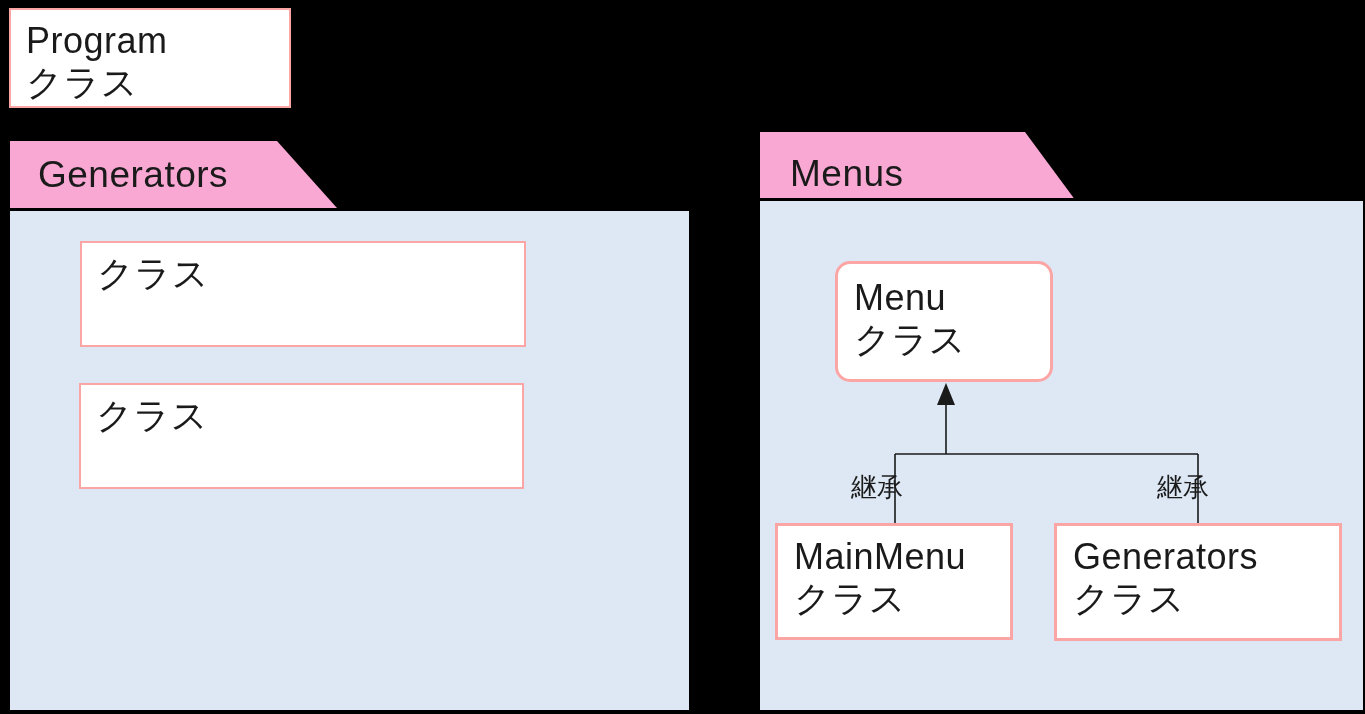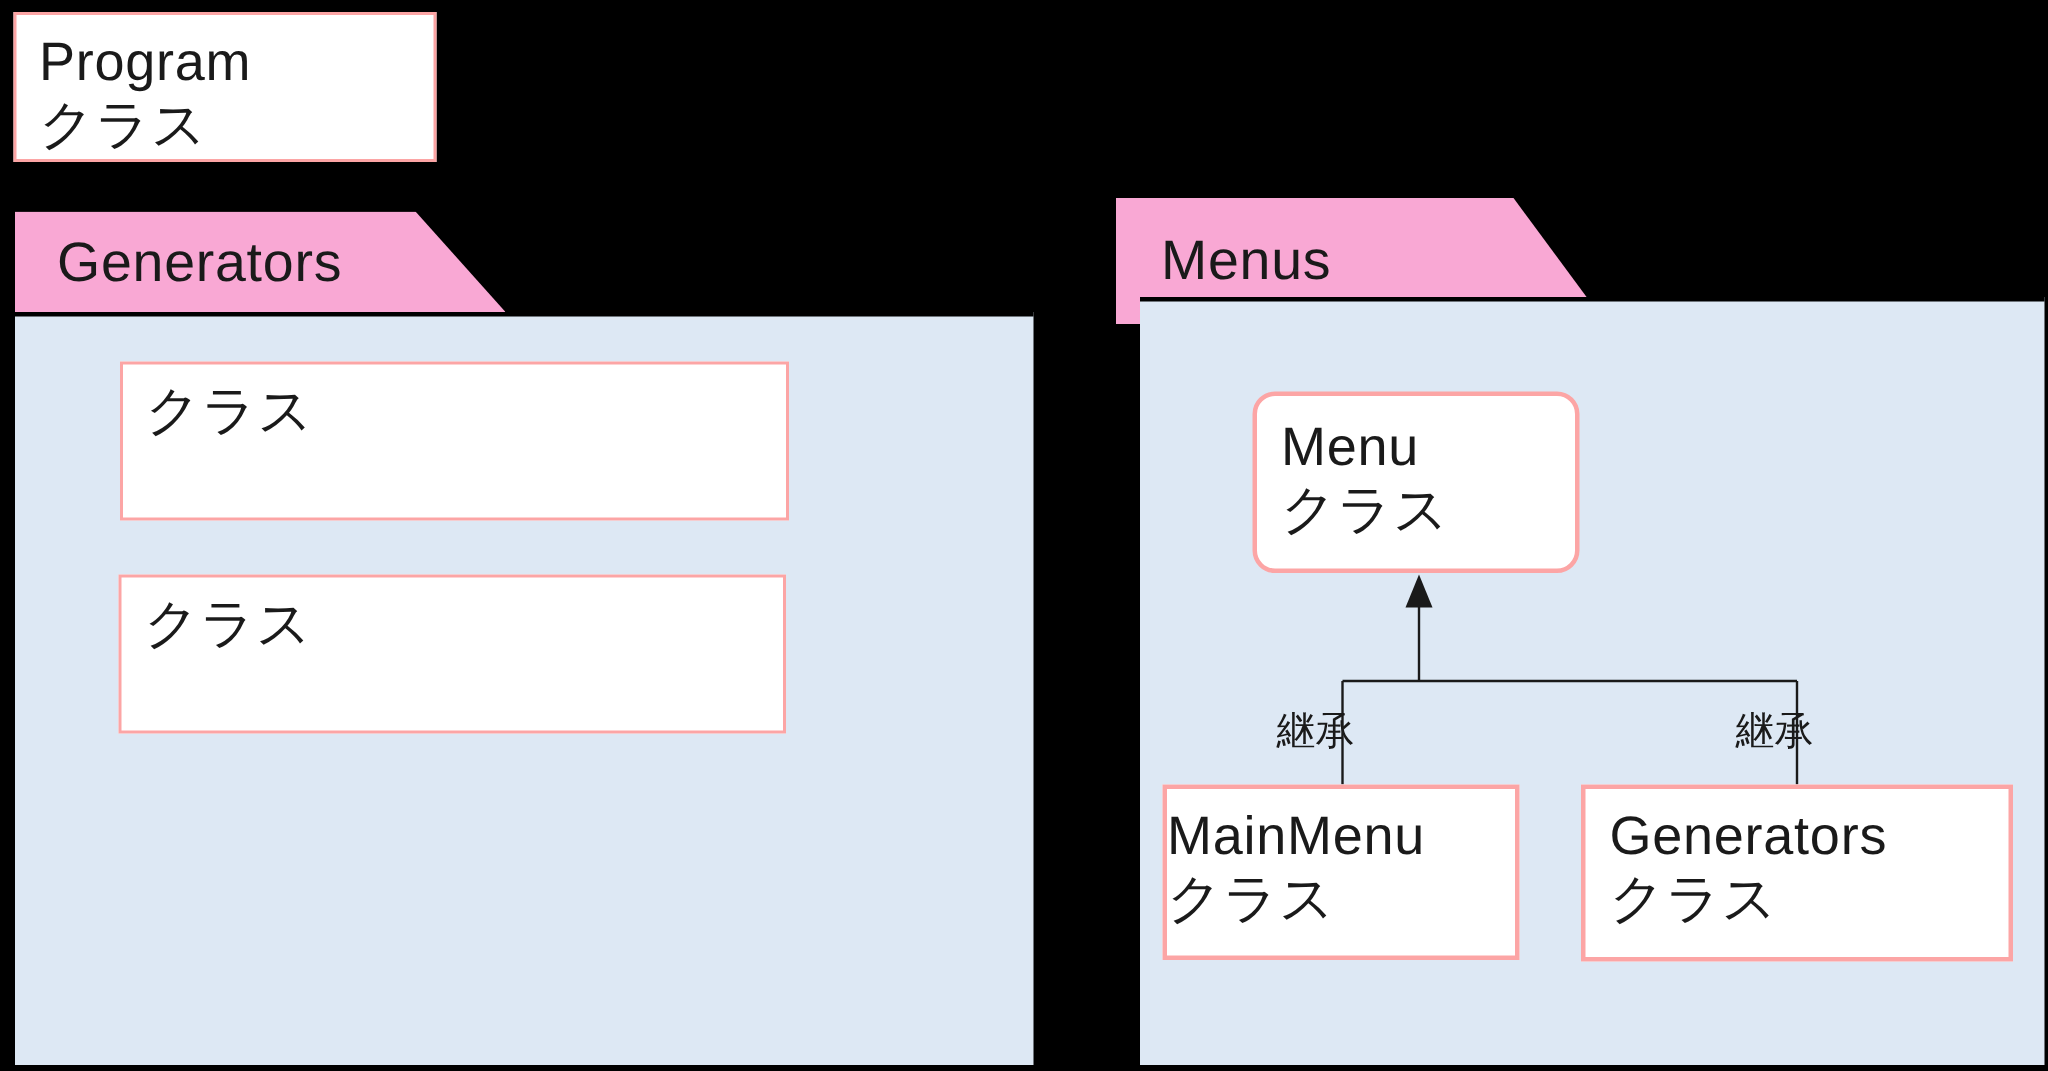--- a/index.html
+++ b/index.html
@@ -40,31 +40,31 @@
     border-top:3px solid #000000;
     box-sizing:border-box;
   }
   .tab-generators{
     left:10px;top:141px;width:327px;height:67px;
     clip-path:polygon(0 0,267px 0,100% 100%,0 100%);
     padding-left:28px;
   }
   .body-generators{left:10px;top:208px;width:679px;height:502px;}
   .tab-menus{
-    left:744px;top:132px;width:327px;height:84px;
+    left:760px;top:132px;width:327px;height:84px;
     clip-path:polygon(0 0,265px 0,100% 100%,0 100%);
     padding-left:30px;
   }
   .body-menus{left:760px;top:198px;width:603px;height:512px;}
   
   .box-program{left:9px;top:8px;width:282px;height:100px;}
   .box-menutable{left:80px;top:241px;width:446px;height:106px;}
   .box-menupage{left:79px;top:383px;width:445px;height:106px;}
   .box-menu{left:835px;top:261px;width:218px;height:121px;padding-top:13px;padding-left:16px;border-radius:15px;}
-  .box-mainmenu{left:775px;top:523px;width:238px;height:117px;padding-left:0;}
+  .box-mainmenu{left:775px;top:523px;width:238px;height:117px;padding-left:16px;}
   .box-drinkmenu{left:1054px;top:523px;width:288px;height:118px;padding-left:16px;}
   
   .connector-svg{
     position:absolute;left:0;top:0;width:1365px;height:714px;
     pointer-events:none;
   }
   
   .inherit-label{
     position:absolute;
     font-size:26px;

